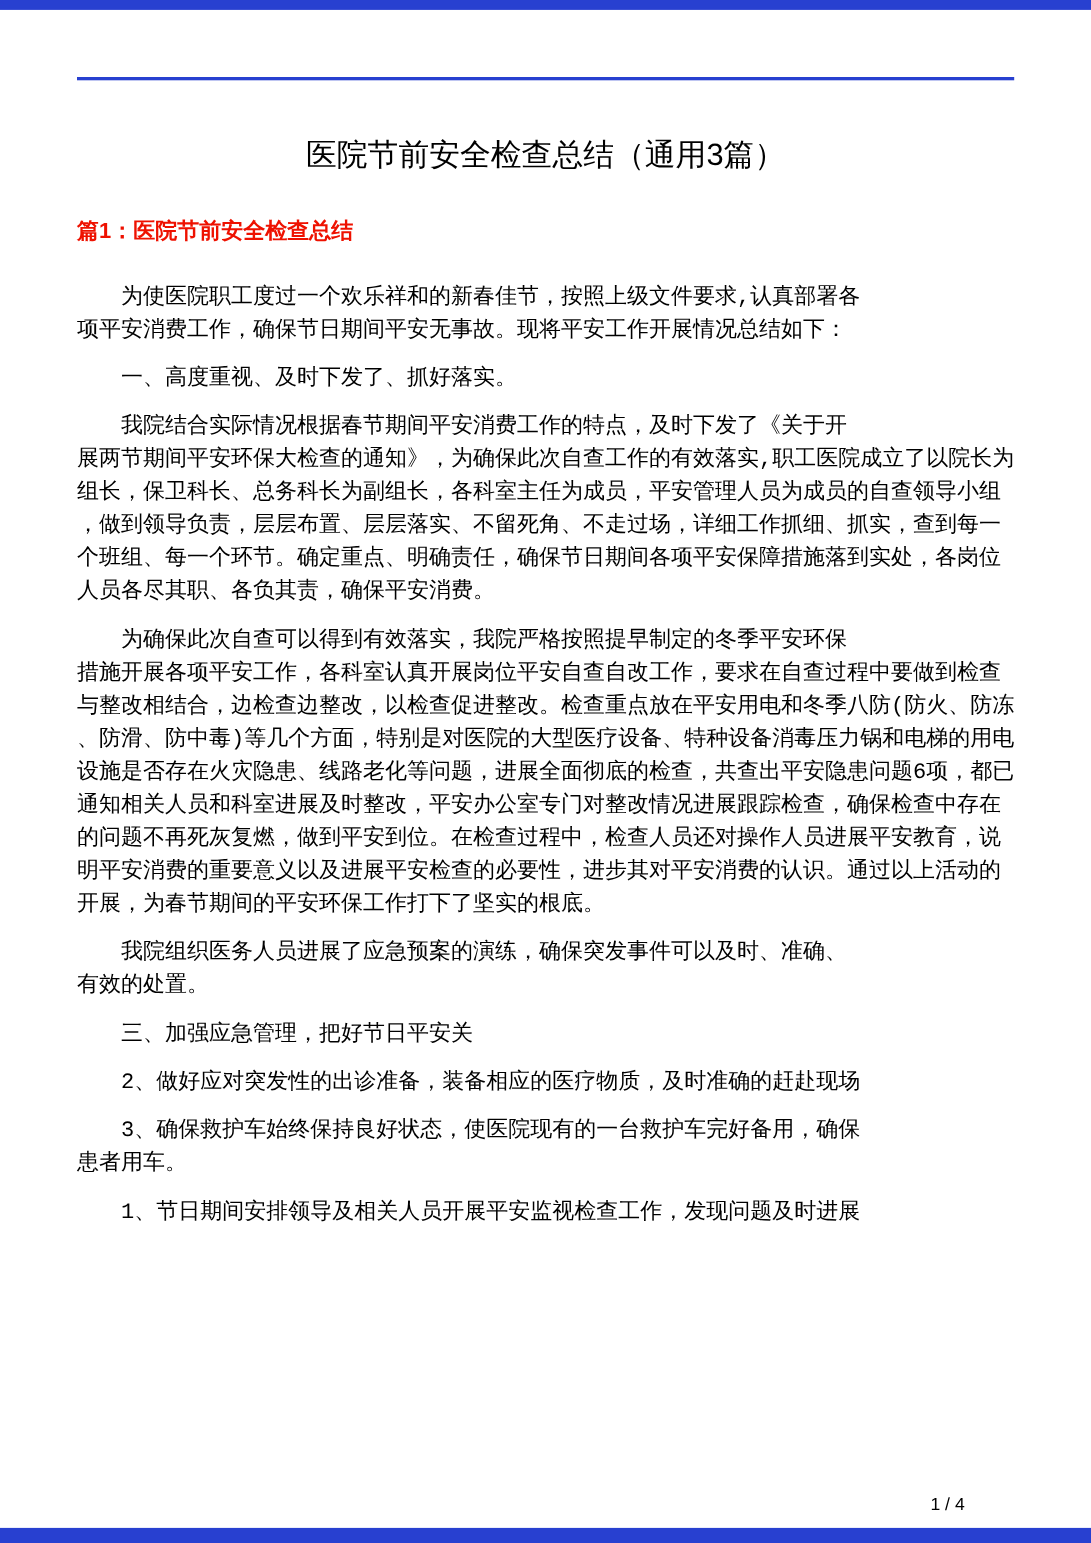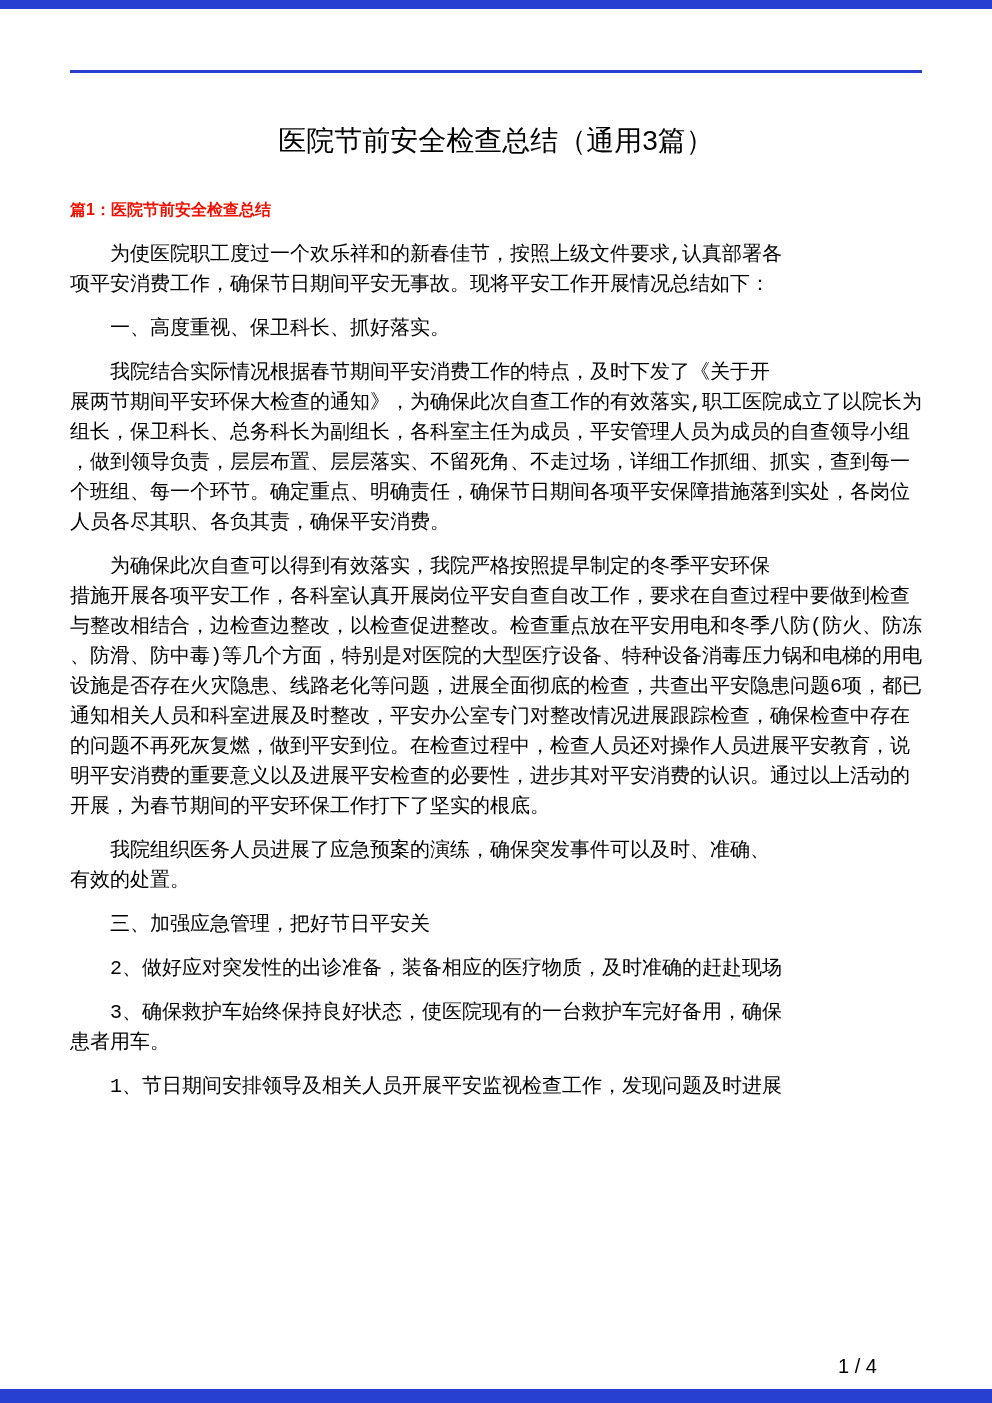--- a/index.html
+++ b/index.html
@@ -32,40 +32,40 @@
   }
   .doc-title {
     text-align: center;
     font-size: 28px;
     font-weight: normal;
     line-height: 38px;
     margin-bottom: 36px;
     color: #000000;
   }
   .section-heading {
-    font-size: 16px;
+    font-size: 20px;
     font-weight: bold;
     line-height: 28px;
     color: var(--red);
-    margin-bottom: 16px;
+    margin-bottom: 32px;
   }
   .para {
     font-size: 20px;
     line-height: 30px;
     white-space: pre-line;
     text-indent: 2em;
     margin-bottom: 14px;
     color: #000000;
     font-family: Liberation Mono, monospace;
   }
   .footer {
     position: absolute;
     bottom: 25px;
     right: 115px;
-    font-size: 20px;
+    font-size: 16px;
     color: #000000;
   }
   .bottom-bar {
     position: absolute;
     bottom: 0; left: 0;
     width: 100%; height: 14px;
     background: var(--accent);
   }
 </style>
 </head>
@@ -73,21 +73,21 @@
 
 <div class="top-bar"></div>
 <div class="header-rule"></div>
 
 <div class="content">
   <h1 class="doc-title">医院节前安全检查总结（通用3篇）</h1>
   <h2 class="section-heading">篇1：医院节前安全检查总结</h2>
   <div id="paragraphs">
       <div class="para">为使医院职工度过一个欢乐祥和的新春佳节，按照上级文件要求,认真部署各
 项平安消费工作，确保节日期间平安无事故。现将平安工作开展情况总结如下：</div>
-      <div class="para">一、高度重视、保卫科长、抓好落实。</div>
+      <div class="para">一、高度重视、及时下发了、抓好落实。</div>
       <div class="para">我院结合实际情况根据春节期间平安消费工作的特点，及时下发了《关于开
 展两节期间平安环保大检查的通知》，为确保此次自查工作的有效落实,职工医院成立了以院长为
 组长，保卫科长、总务科长为副组长，各科室主任为成员，平安管理人员为成员的自查领导小组
 ，做到领导负责，层层布置、层层落实、不留死角、不走过场，详细工作抓细、抓实，查到每一
 个班组、每一个环节。确定重点、明确责任，确保节日期间各项平安保障措施落到实处，各岗位
 人员各尽其职、各负其责，确保平安消费。</div>
       <div class="para">为确保此次自查可以得到有效落实，我院严格按照提早制定的冬季平安环保
 措施开展各项平安工作，各科室认真开展岗位平安自查自改工作，要求在自查过程中要做到检查
 与整改相结合，边检查边整改，以检查促进整改。检查重点放在平安用电和冬季八防(防火、防冻
 、防滑、防中毒)等几个方面，特别是对医院的大型医疗设备、特种设备消毒压力锅和电梯的用电

